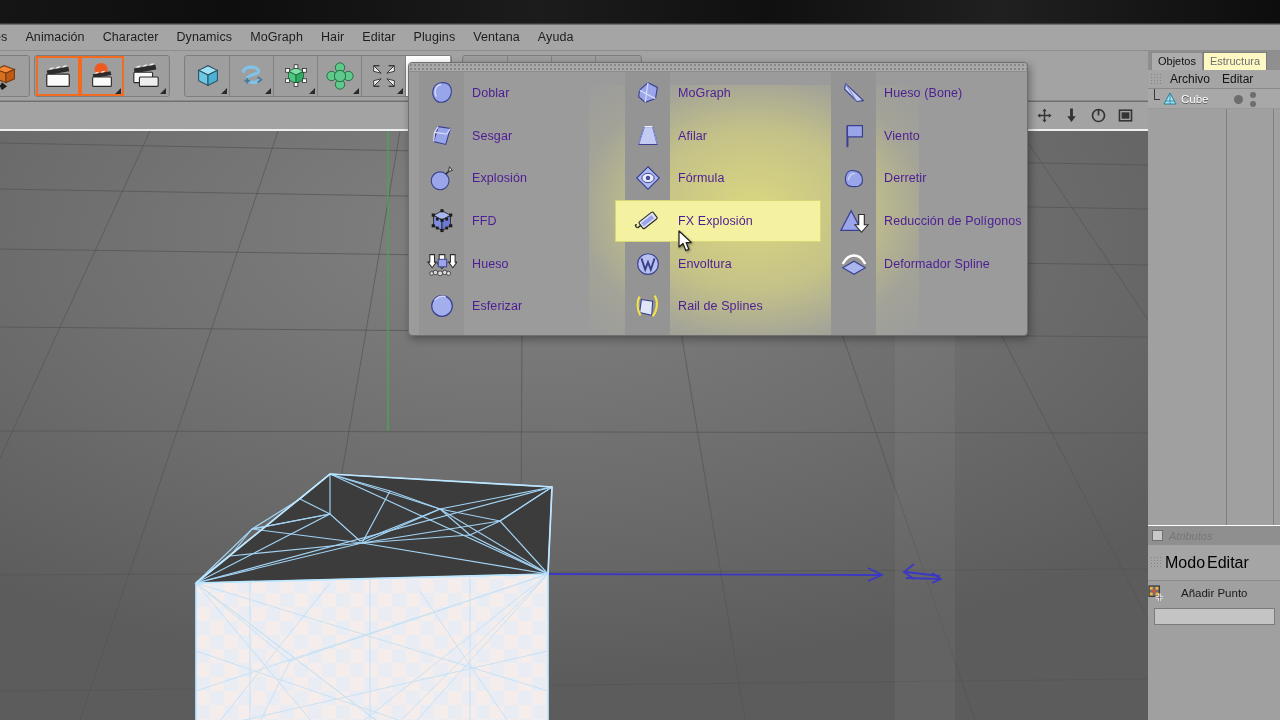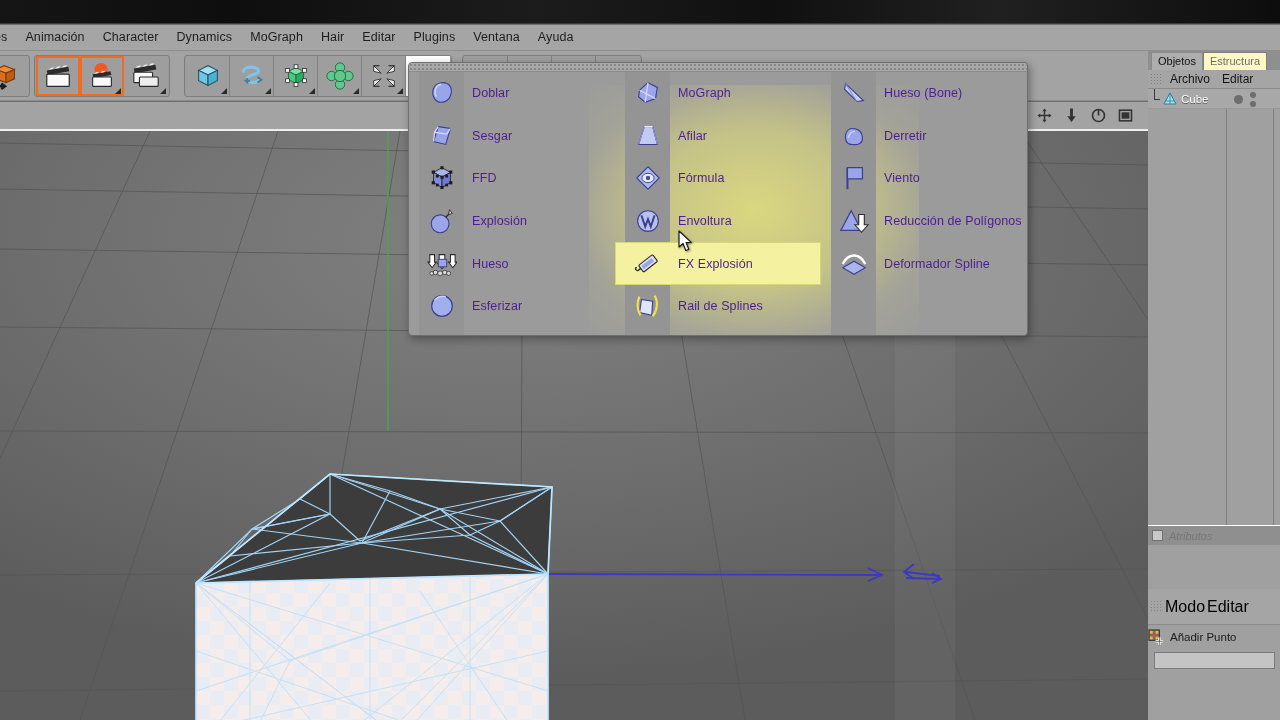--- a/index.html
+++ b/index.html
@@ -171,25 +171,25 @@
   .attr-tabs {
     display: flex; align-items: center; height: 19px;
     background: #8f8f8f; padding-left: 4px; gap: 6px; font-style: italic;
   }
   .attr-chk {
     width: 11px; height: 11px; background: #c9c9c9; border: 1px solid #6f6f6f;
   }
   .attr-title { font-size: 11px; color: #777; }
   .attr-menubar {
     display:flex; align-items:center; height: 36px;
-    background:#a5a5a5; border-bottom:1px solid #8a8a8a; padding-left:2px; gap:2px;margin-top:44px;
+    background:#a5a5a5; border-bottom:1px solid #8a8a8a; padding-left:2px; gap:2px;
   }
   .attr-body { background:#a0a0a0; }
   .attr-row {
-    display:flex; align-items:center; gap:5px;
+    display:flex; align-items:center; gap:16px;
     height: 24px; 
     background:#a0a0a0;
   }
   .attr-row .lbl { font-size: 11.5px; color:#1a1a1a; }
   .attr-field {
     margin: 3px 5px 0 6px; height: 17px;
     background:#c4c4c4; border:1px solid #7b7b7b;
   }
 
   
@@ -575,20 +575,31 @@
               <path d="M12 6 L8 12 L7 22" fill="none" stroke="#d3d8f8" stroke-width="1.4"></path>
               <path d="M8 12 L21 14 L25 8" fill="none" stroke="#d3d8f8" stroke-width="1.4"></path>
             </svg>
           </span>
           <span class="dd-label">Sesgar</span>
         </div>
 
         <div class="dd-item">
           <span class="ico-wrap">
             <svg class="dd-ico" viewBox="0 0 32 32">
+              <circle cx="14" cy="19" r="9.5" fill="#9aa6e9" stroke="#3b4190" stroke-width="1.2"></circle>
+              <path d="M20 12 L25 7" stroke="#2b2b2b" stroke-width="1.6" fill="none"></path>
+              <path d="M24 4 L27 8 L23 9 Z" fill="#f2f2f2" stroke="#2b2b2b" stroke-width="1"></path>
+            </svg>
+          </span>
+          <span class="dd-label">Explosión</span>
+        </div>
+
+        <div class="dd-item">
+          <span class="ico-wrap">
+            <svg class="dd-ico" viewBox="0 0 32 32">
               <path d="M7 10 L16 5 L25 10 L16 15 Z" fill="#aab5ee" stroke="#2b2b2b" stroke-width="1"></path>
               <path d="M7 10 L7 21 L16 26 L16 15 Z" fill="#7f8ddf" stroke="#2b2b2b" stroke-width="1"></path>
               <path d="M25 10 L25 21 L16 26 L16 15 Z" fill="#6c7ad3" stroke="#2b2b2b" stroke-width="1"></path>
               <g fill="#1d1d1d">
                 <rect x="5" y="8" width="3.4" height="3.4"></rect>
                   <rect x="23.6" y="8" width="3.4" height="3.4"></rect>
                 <rect x="5" y="19.4" width="3.4" height="3.4"></rect>
                   <rect x="23.6" y="19.4" width="3.4" height="3.4"></rect>
                 <rect x="14.3" y="3.4" width="3.4" height="3.4"></rect>
                   <rect x="14.3" y="13.5" width="3.4" height="3.4"></rect>
@@ -599,31 +610,20 @@
                   <rect x="19.5" y="22" width="3" height="3"></rect>
               </g>
             </svg>
           </span>
           <span class="dd-label">FFD</span>
         </div>
 
         <div class="dd-item">
           <span class="ico-wrap">
             <svg class="dd-ico" viewBox="0 0 32 32">
-              <circle cx="14" cy="19" r="9.5" fill="#9aa6e9" stroke="#3b4190" stroke-width="1.2"></circle>
-              <path d="M20 12 L25 7" stroke="#2b2b2b" stroke-width="1.6" fill="none"></path>
-              <path d="M24 4 L27 8 L23 9 Z" fill="#f2f2f2" stroke="#2b2b2b" stroke-width="1"></path>
-            </svg>
-          </span>
-          <span class="dd-label">Explosión</span>
-        </div>
-
-        <div class="dd-item">
-          <span class="ico-wrap">
-            <svg class="dd-ico" viewBox="0 0 32 32">
               <path d="M13 6 L19 6 L19 15 L21 15 L16 21 L11 15 L13 15 Z" fill="#fff" stroke="#2b2b2b" stroke-width="1.1"></path>
               <path d="M2 6 L7 6 L7 14 L9 14 L4.5 20 L0 14 L2 14 Z" fill="#fff" stroke="#2b2b2b" stroke-width="1.1" transform="translate(1,0)"></path>
               <path d="M2 6 L7 6 L7 14 L9 14 L4.5 20 L0 14 L2 14 Z" fill="#fff" stroke="#2b2b2b" stroke-width="1.1" transform="translate(23,0)"></path>
               <rect x="12" y="11" width="9" height="8" fill="#9aa6e9" stroke="#3b4190" stroke-width="1"></rect>
               <g fill="#d9d9d9" stroke="#2b2b2b" stroke-width=".8">
                 <circle cx="9" cy="25" r="2.4"></circle>
                   <circle cx="14" cy="26" r="2.6"></circle>
                 <circle cx="19" cy="25" r="2.4"></circle>
                   <circle cx="23" cy="26" r="2.2"></circle>
                 <circle cx="5" cy="26" r="2"></circle>
@@ -673,47 +673,47 @@
           <span class="ico-wrap">
             <svg class="dd-ico" viewBox="0 0 32 32">
               <path d="M16 4 L28 16 L16 28 L4 16 Z" fill="#aeb9ee" stroke="#3b4190" stroke-width="1.2"></path>
               <ellipse cx="16" cy="16" rx="6.5" ry="5" fill="#e9edfb" stroke="#3b4190" stroke-width="1"></ellipse>
               <circle cx="16" cy="16" r="2.4" fill="#4a5099"></circle>
             </svg>
           </span>
           <span class="dd-label">Fórmula</span>
         </div>
 
-        <div class="dd-item">
-          <span class="ico-wrap">
-            <svg class="dd-ico" viewBox="0 0 32 32">
-              <circle cx="16" cy="16" r="11" fill="#b7c0f0" stroke="#3b4190" stroke-width="1.2"></circle>
-              <path d="M9 10 L13 22 L16 14 L19 22 L23 10" fill="none" stroke="#3a3f8a" stroke-width="2"></path>
-            </svg>
-          </span>
-          <span class="dd-label">Envoltura</span>
-        </div>
-
         <div class="dd-item hl">
           <span class="ico-wrap">
             <svg class="dd-ico" viewBox="0 0 32 32">
               <g transform="rotate(-38 16 16)">
                 <rect x="7" y="11" width="19" height="9" rx="1.5" fill="#dfe3f5" stroke="#2b2b2b" stroke-width="1.2"></rect>
                 <rect x="9" y="13.3" width="14" height="4.4" fill="#9aa6e9"></rect>
                 <path d="M7 15 L3 15" stroke="#2b2b2b" stroke-width="1.6"></path>
                 <path d="M3 15 C1 12, 3 10, 4 12" fill="none" stroke="#2b2b2b" stroke-width="1.4"></path>
               </g>
             </svg>
           </span>
           <span class="dd-label">FX Explosión</span>
         </div>
 
         <div class="dd-item">
           <span class="ico-wrap">
             <svg class="dd-ico" viewBox="0 0 32 32">
+              <circle cx="16" cy="16" r="11" fill="#b7c0f0" stroke="#3b4190" stroke-width="1.2"></circle>
+              <path d="M9 10 L13 22 L16 14 L19 22 L23 10" fill="none" stroke="#3a3f8a" stroke-width="2"></path>
+            </svg>
+          </span>
+          <span class="dd-label">Envoltura</span>
+        </div>
+
+        <div class="dd-item">
+          <span class="ico-wrap">
+            <svg class="dd-ico" viewBox="0 0 32 32">
               <path d="M9 9 L21 11 L20 26 L7 23 Z" fill="#dfe6f7" stroke="#3b4190" stroke-width="1.2"></path>
               <path d="M23 5 C27 11, 26 21, 21 27" fill="none" stroke="#f0e24a" stroke-width="2.3"></path>
               <path d="M7 6 C4 11, 4 20, 8 26" fill="none" stroke="#f0e24a" stroke-width="2.3"></path>
             </svg>
           </span>
           <span class="dd-label">Rail de Splines</span>
         </div>
       </div>
 
       <div class="dd-col">
@@ -726,35 +726,35 @@
               <path d="M7 6 L26 24 L19 25 L6 12 Z" fill="#c9d1f2" stroke="#3b4190" stroke-width="1.2"></path>
               <path d="M7 6 L19 25" fill="none" stroke="#7e8ad6" stroke-width="1.1"></path>
             </svg>
           </span>
           <span class="dd-label">Hueso (Bone)</span>
         </div>
 
         <div class="dd-item">
           <span class="ico-wrap">
             <svg class="dd-ico" viewBox="0 0 32 32">
+              <path d="M9 5 L9 28" stroke="#3b4190" stroke-width="2.1" fill="none"></path>
+              <path d="M9 5 L25 5 L25 17 L9 17 Z" fill="#9aa6e9" stroke="#3b4190" stroke-width="1.3"></path>
+            </svg>
+          </span>
+          <span class="dd-label">Viento</span>
+        </div>
+
+        <div class="dd-item">
+          <span class="ico-wrap">
+            <svg class="dd-ico" viewBox="0 0 32 32">
               <path d="M8 22 C5 16, 8 8, 14 8 C21 8, 25 12, 25 19 C25 24, 20 26 ,14 25 C10 25, 9 24, 8 22 Z" fill="#9aa6e9" stroke="#3b4190" stroke-width="1.2"></path>
               <path d="M10 18 C11 13, 14 11, 17 11" fill="none" stroke="#ccd3f6" stroke-width="1.4"></path>
             </svg>
           </span>
           <span class="dd-label">Derretir</span>
-        </div>
-
-        <div class="dd-item">
-          <span class="ico-wrap">
-            <svg class="dd-ico" viewBox="0 0 32 32">
-              <path d="M9 5 L9 28" stroke="#3b4190" stroke-width="2.1" fill="none"></path>
-              <path d="M9 5 L25 5 L25 17 L9 17 Z" fill="#9aa6e9" stroke="#3b4190" stroke-width="1.3"></path>
-            </svg>
-          </span>
-          <span class="dd-label">Viento</span>
         </div>
 
         <div class="dd-item">
           <span class="ico-wrap">
             <svg class="dd-ico" viewBox="0 0 32 32">
               <path d="M13 5 L24 26 L2 26 Z" fill="#9aa6e9" stroke="#3b4190" stroke-width="1.3"></path>
               <path d="M21 9 L21 20 L17 20 L24 28 L31 20 L27 20 L27 9 Z" fill="#fff" stroke="#2b2b2b" stroke-width="1.2"></path>
             </svg>
           </span>
           <span class="dd-label">Reducción de Polígonos</span>

